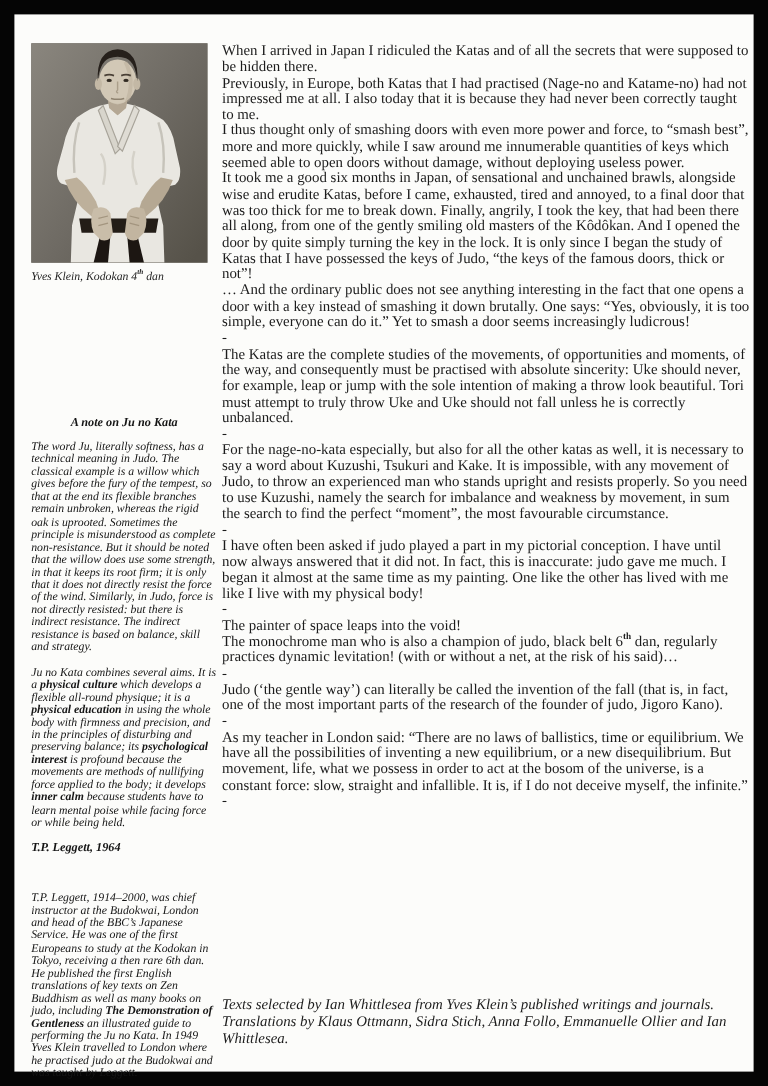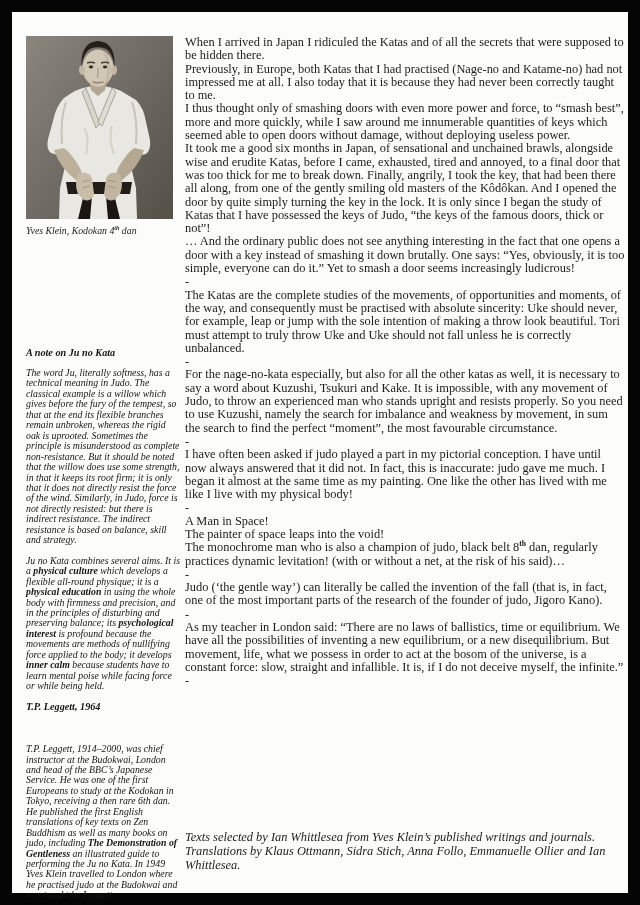--- a/index.html
+++ b/index.html
@@ -40,20 +40,21 @@
     font-size:9.8px;
     line-height:10.45px;
     color:#151515;
   }
   .note-heading{
     margin:0;
     font-size:10.2px;
     font-weight:bold;
     font-style:italic;
     line-height:11px;
+    text-align:center;
   }
   .s-para{margin:10px 0 0 0;}
   .s-sig{
     margin:10px 0 0 0;
     font-weight:bold;
     font-size:10.2px;
   }
   .s-bio{margin-top:32px;}
   
   .main{
@@ -149,23 +150,22 @@
       <p class="m-para"><span>I thus thought only of smashing doors with even more power and force, to “smash best”, more and more quickly, while I saw around me innumerable quantities of keys which seemed able to open doors without damage, without deploying useless power.</span></p>
       <p class="m-para"><span>It took me a good six months in Japan, of sensational and unchained brawls, alongside wise and erudite Katas, before I came, exhausted, tired and annoyed, to a final door that was too thick for me to break down. Finally, angrily, I took the key, that had been there all along, from one of the gently smiling old masters of the Kôdôkan. And I opened the door by quite simply turning the key in the lock. It is only since I began the study of Katas that I have possessed the keys of Judo, “the keys of the famous doors, thick or not”!</span></p>
       <p class="m-para"><span>… And the ordinary public does not see anything interesting in the fact that one opens a door with a key instead of smashing it down brutally. One says: “Yes, obviously, it is too simple, everyone can do it.” Yet to smash a door seems increasingly ludicrous!</span></p>
       <p class="m-para"><span>-</span></p>
       <p class="m-para"><span>The Katas are the complete studies of the movements, of opportunities and moments, of the way, and consequently must be practised with absolute sincerity: Uke should never, for example, leap or jump with the sole intention of making a throw look beautiful. Tori must attempt to truly throw Uke and Uke should not fall unless he is correctly unbalanced.</span></p>
       <p class="m-para"><span>-</span></p>
       <p class="m-para"><span>For the nage-no-kata especially, but also for all the other katas as well, it is necessary to say a word about Kuzushi, Tsukuri and Kake. It is impossible, with any movement of Judo, to throw an experienced man who stands upright and resists properly. So you need to use Kuzushi, namely the search for imbalance and weakness by movement, in sum the search to find the perfect “moment”, the most favourable circumstance.</span></p>
       <p class="m-para"><span>-</span></p>
       <p class="m-para"><span>I have often been asked if judo played a part in my pictorial conception. I have until now always answered that it did not. In fact, this is inaccurate: judo gave me much. I began it almost at the same time as my painting. One like the other has lived with me like I live with my physical body!</span></p>
       <p class="m-para"><span>-</span></p>
-      <p class="m-para"><span>A Man in Space!</span></p>
       <p class="m-para"><span>The painter of space leaps into the void!</span></p>
-      <p class="m-para"><span>The monochrome man who is also a champion of judo, black belt 8</span><sup>th</sup><span> dan, regularly practices dynamic levitation! (with or without a net, at the risk of his said)…</span></p>
+      <p class="m-para"><span>The monochrome man who is also a champion of judo, black belt 6</span><sup>th</sup><span> dan, regularly practices dynamic levitation! (with or without a net, at the risk of his said)…</span></p>
       <p class="m-para"><span>-</span></p>
       <p class="m-para"><span>Judo (‘the gentle way’) can literally be called the invention of the fall (that is, in fact, one of the most important parts of the research of the founder of judo, Jigoro Kano).</span></p>
       <p class="m-para"><span>-</span></p>
       <p class="m-para"><span>As my teacher in London said: “There are no laws of ballistics, time or equilibrium. We have all the possibilities of inventing a new equilibrium, or a new disequilibrium. But movement, life, what we possess in order to act at the bosom of the universe, is a constant force: slow, straight and infallible. It is, if I do not deceive myself, the infinite.”</span></p>
       <p class="m-para"><span>-</span></p>
     </main>
 
   <div class="credits">
 
   <p class="credit-line"><span>Texts selected by Ian Whittlesea from Yves Klein’s published writings and journals.</span></p>

